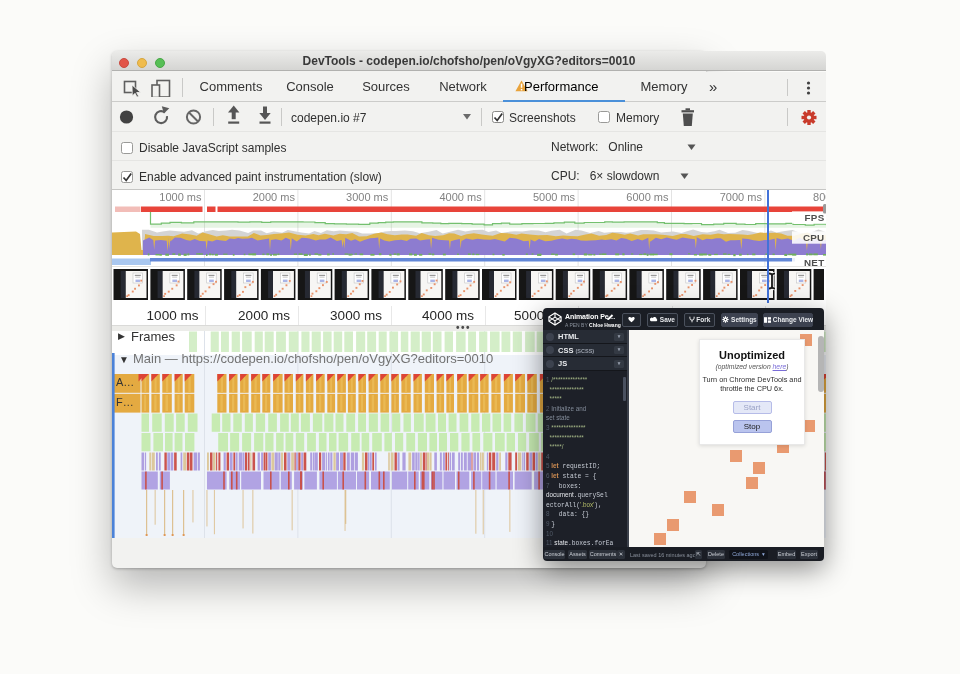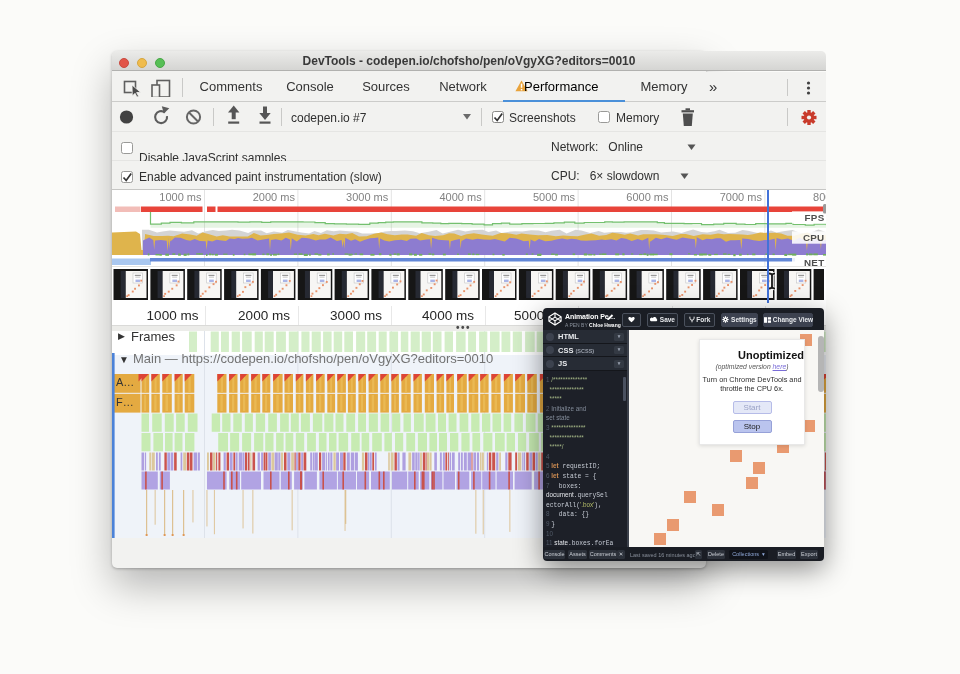--- a/index.html
+++ b/index.html
@@ -121,21 +121,21 @@
       <div class="cb" style="left:379.5px;top:9px;border-color:#8a8a88;"></div>
       <svg class="abs" style="left:380.5px;top:10px" width="11" height="11" viewBox="0 0 11 11">
         <path d="M1.5 5.5 L4.2 8.5 L9.2 1.5" fill="none" stroke="#333" stroke-width="1.7"></path>
       </svg>
       <div class="lbl" style="left:397px;top:8.5px;">Screenshots</div>
       <div class="cb" style="left:486px;top:9px;"></div>
       <div class="lbl" style="left:504px;top:8.5px;">Memory</div>
     </div>
     <div class="row3">
       <div class="cb" style="left:9px;top:10px;"></div>
-      <div class="lbl" style="left:27px;top:9px;margin-top:10px;">Disable JavaScript samples</div>
+      <div class="lbl" style="left:27px;top:9px;">Disable JavaScript samples</div>
       <div class="lbl" style="left:439px;top:8px;">Network:&nbsp;&nbsp; Online</div>
       <svg class="abs" style="left:575px;top:12px" width="9" height="7" viewBox="0 0 9 7">
         <polygon points="0.5,0.5 8.5,0.5 4.5,6" fill="#555"></polygon>
       </svg>
     </div>
     <div class="row4">
       <div class="cb" style="left:9px;top:10px;"></div>
       <svg class="abs" style="left:10px;top:11px" width="11" height="11" viewBox="0 0 11 11">
         <path d="M1.5 5.5 L4.2 8.5 L9.2 1.5" fill="none" stroke="#333" stroke-width="1.7"></path>
       </svg>
@@ -1425,21 +1425,21 @@
       <div class="osq" style="left:174px;top:90px;"></div>
       <div class="osq" style="left:148px;top:111px;"></div>
       <div class="osq" style="left:101px;top:120px;"></div>
       <div class="osq" style="left:124px;top:132px;"></div>
       <div class="osq" style="left:117px;top:147px;"></div>
       <div class="osq" style="left:55px;top:161px;"></div>
       <div class="osq" style="left:83px;top:174px;"></div>
       <div class="osq" style="left:38px;top:189px;"></div>
       <div class="osq" style="left:25px;top:203px;"></div>
       <div class="card">
-        <div style="margin-top:8.5px;font-size:11px;font-weight:bold;color:#111;text-align:right;">Unoptimized</div>
+        <div style="margin-top:8.5px;font-size:11px;font-weight:bold;color:#111;">Unoptimized</div>
         <div style="margin-top:2.5px;font-size:6.8px;font-style:italic;color:#555;">(optimized version <span style="color:#7a6dd8;text-decoration:underline;">here</span>)</div>
         <div style="margin-top:5px;font-size:7.3px;color:#2e2e2e;line-height:1.3;">Turn on Chrome DevTools and<br>throttle the CPU 6x.</div>
         <div style="margin:7px auto 0;width:39px;height:13px;background:#e4e8f7;border:1px solid #b6bce8;border-radius:2px;font-size:8px;color:#9aa2c6;line-height:11px;">Start</div>
         <div style="margin:6px auto 0;width:39px;height:13px;background:#bac4ee;border:1px solid #96a1d8;border-radius:2px;font-size:8px;color:#1a1a1a;line-height:11px;">Stop</div>
       </div>
       <div class="abs" style="left:189px;top:6px;width:5.5px;height:56px;background:#b5b5b5;border-radius:3px;"></div>
     </div>
     <div class="pfoot">
       <div class="fbtn" style="left:1px;width:21px;padding:0;">Console</div>
       <div class="fbtn" style="left:25px;width:19px;padding:0;">Assets</div>

